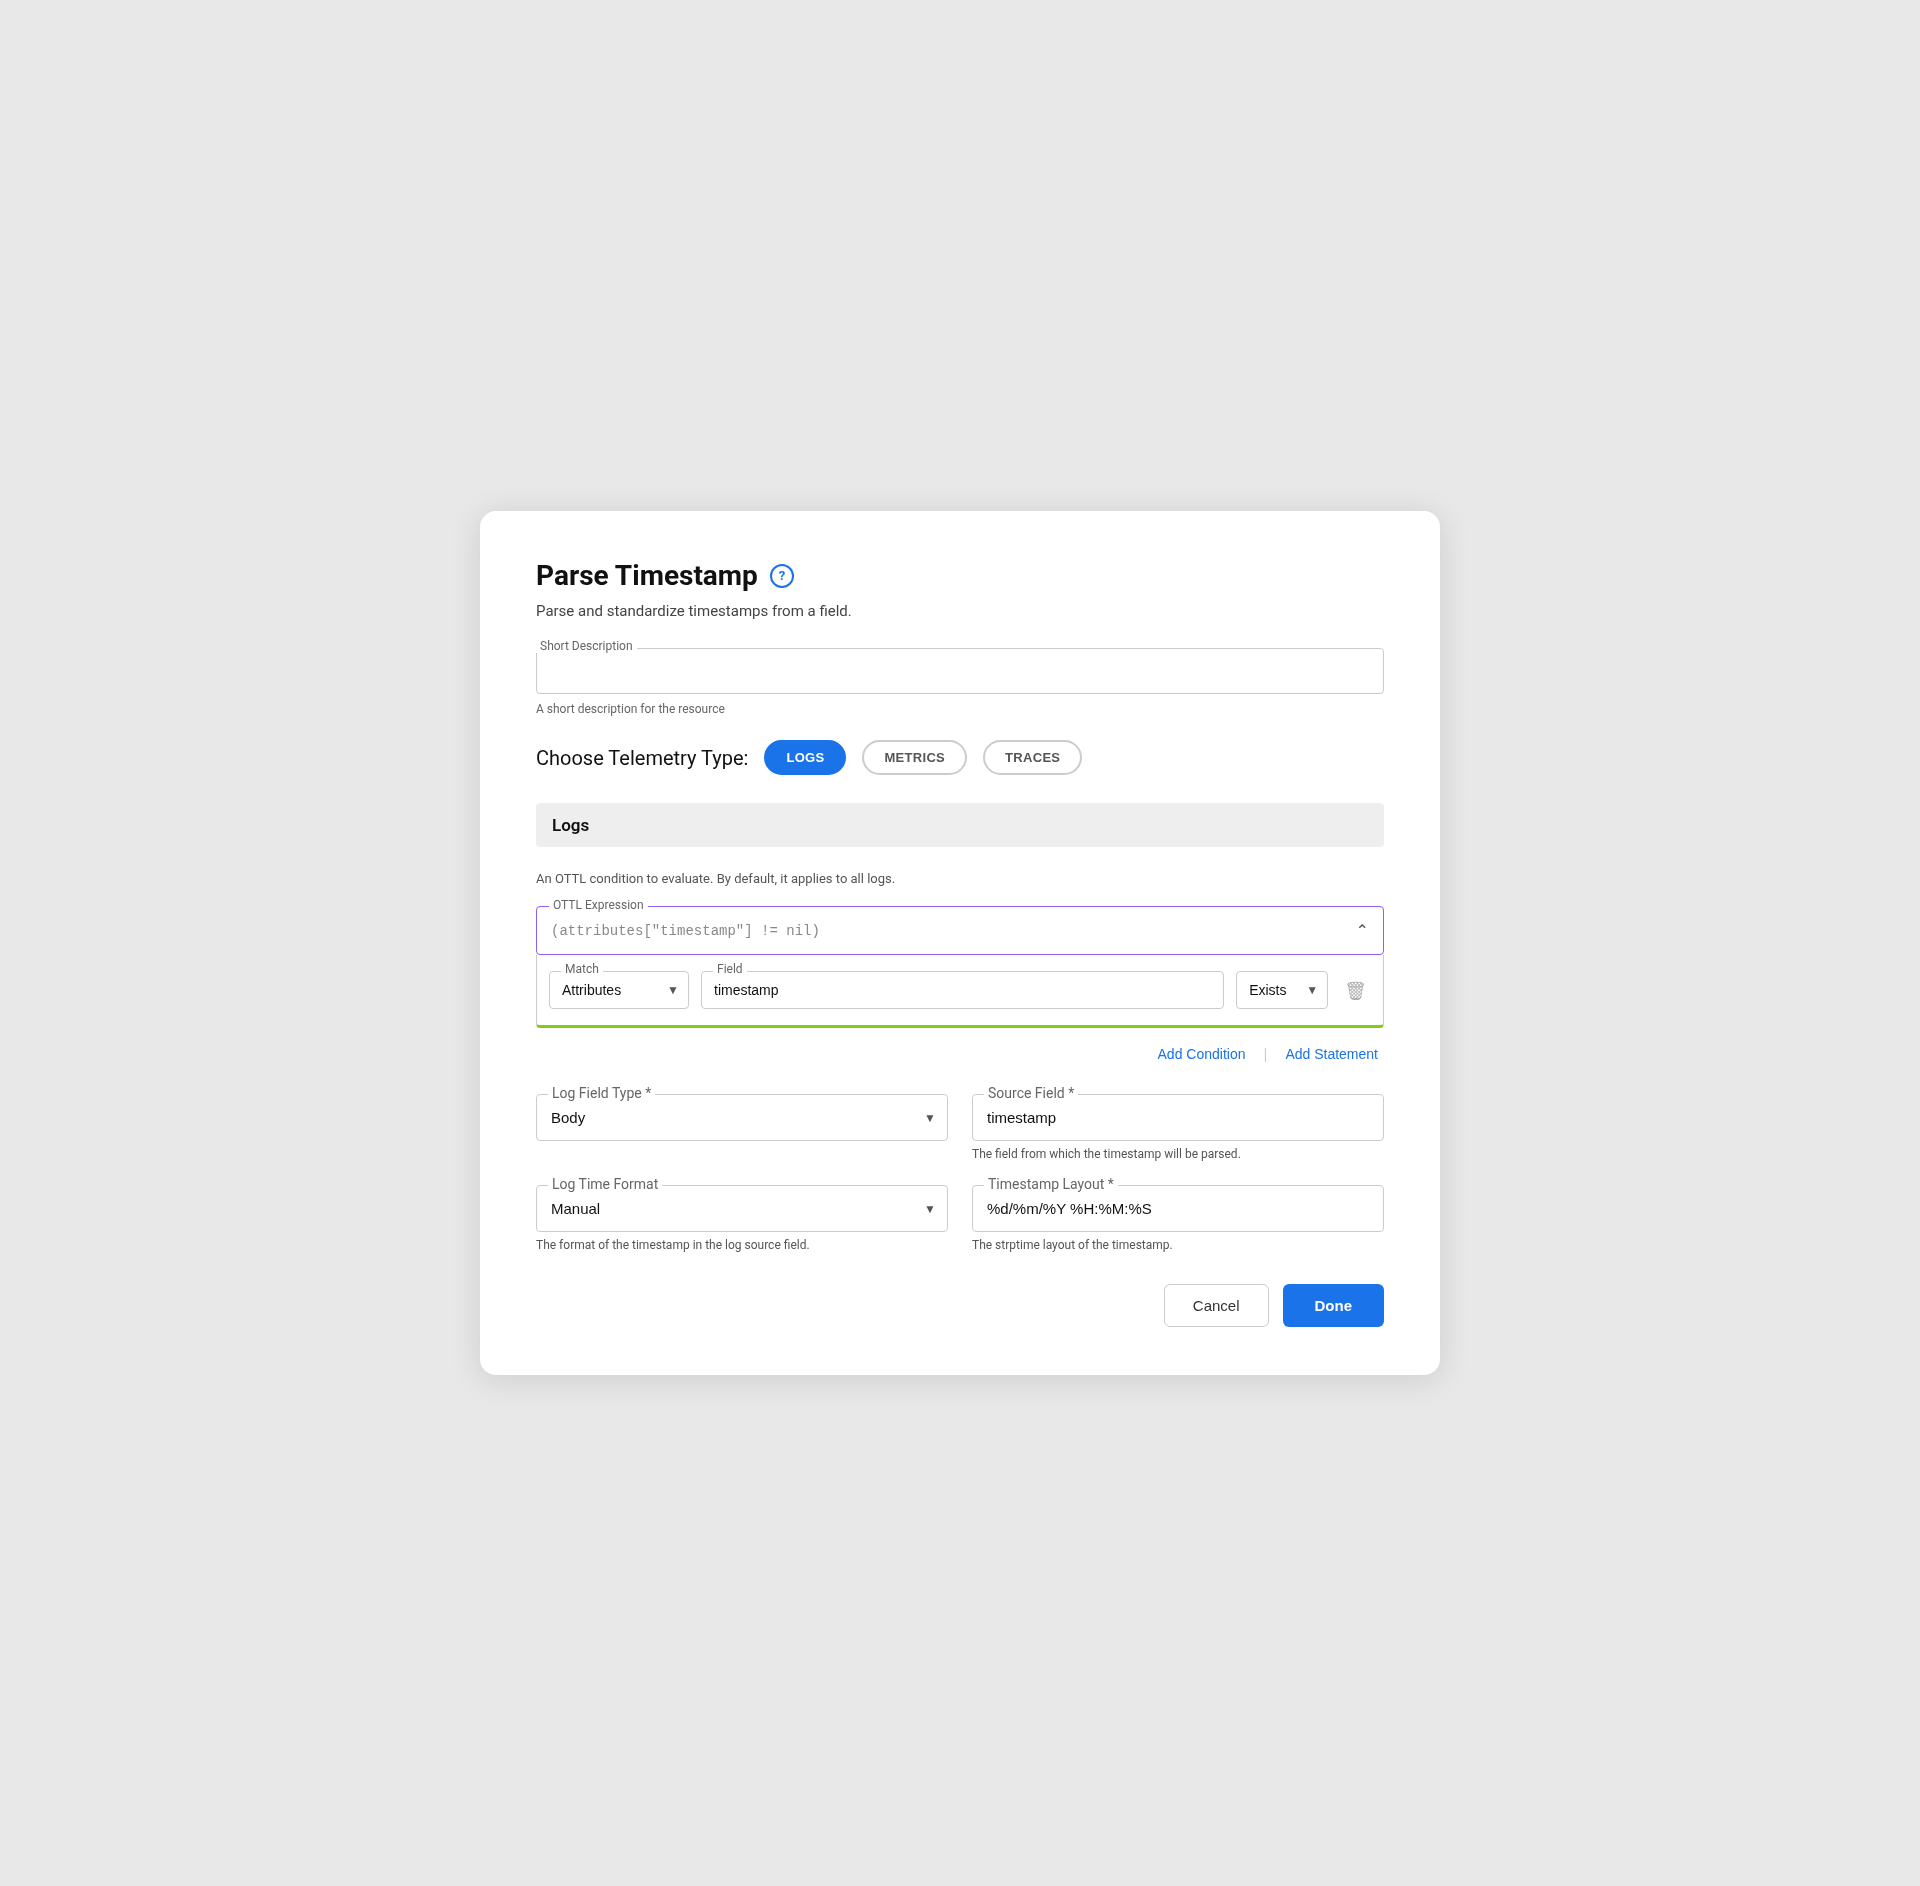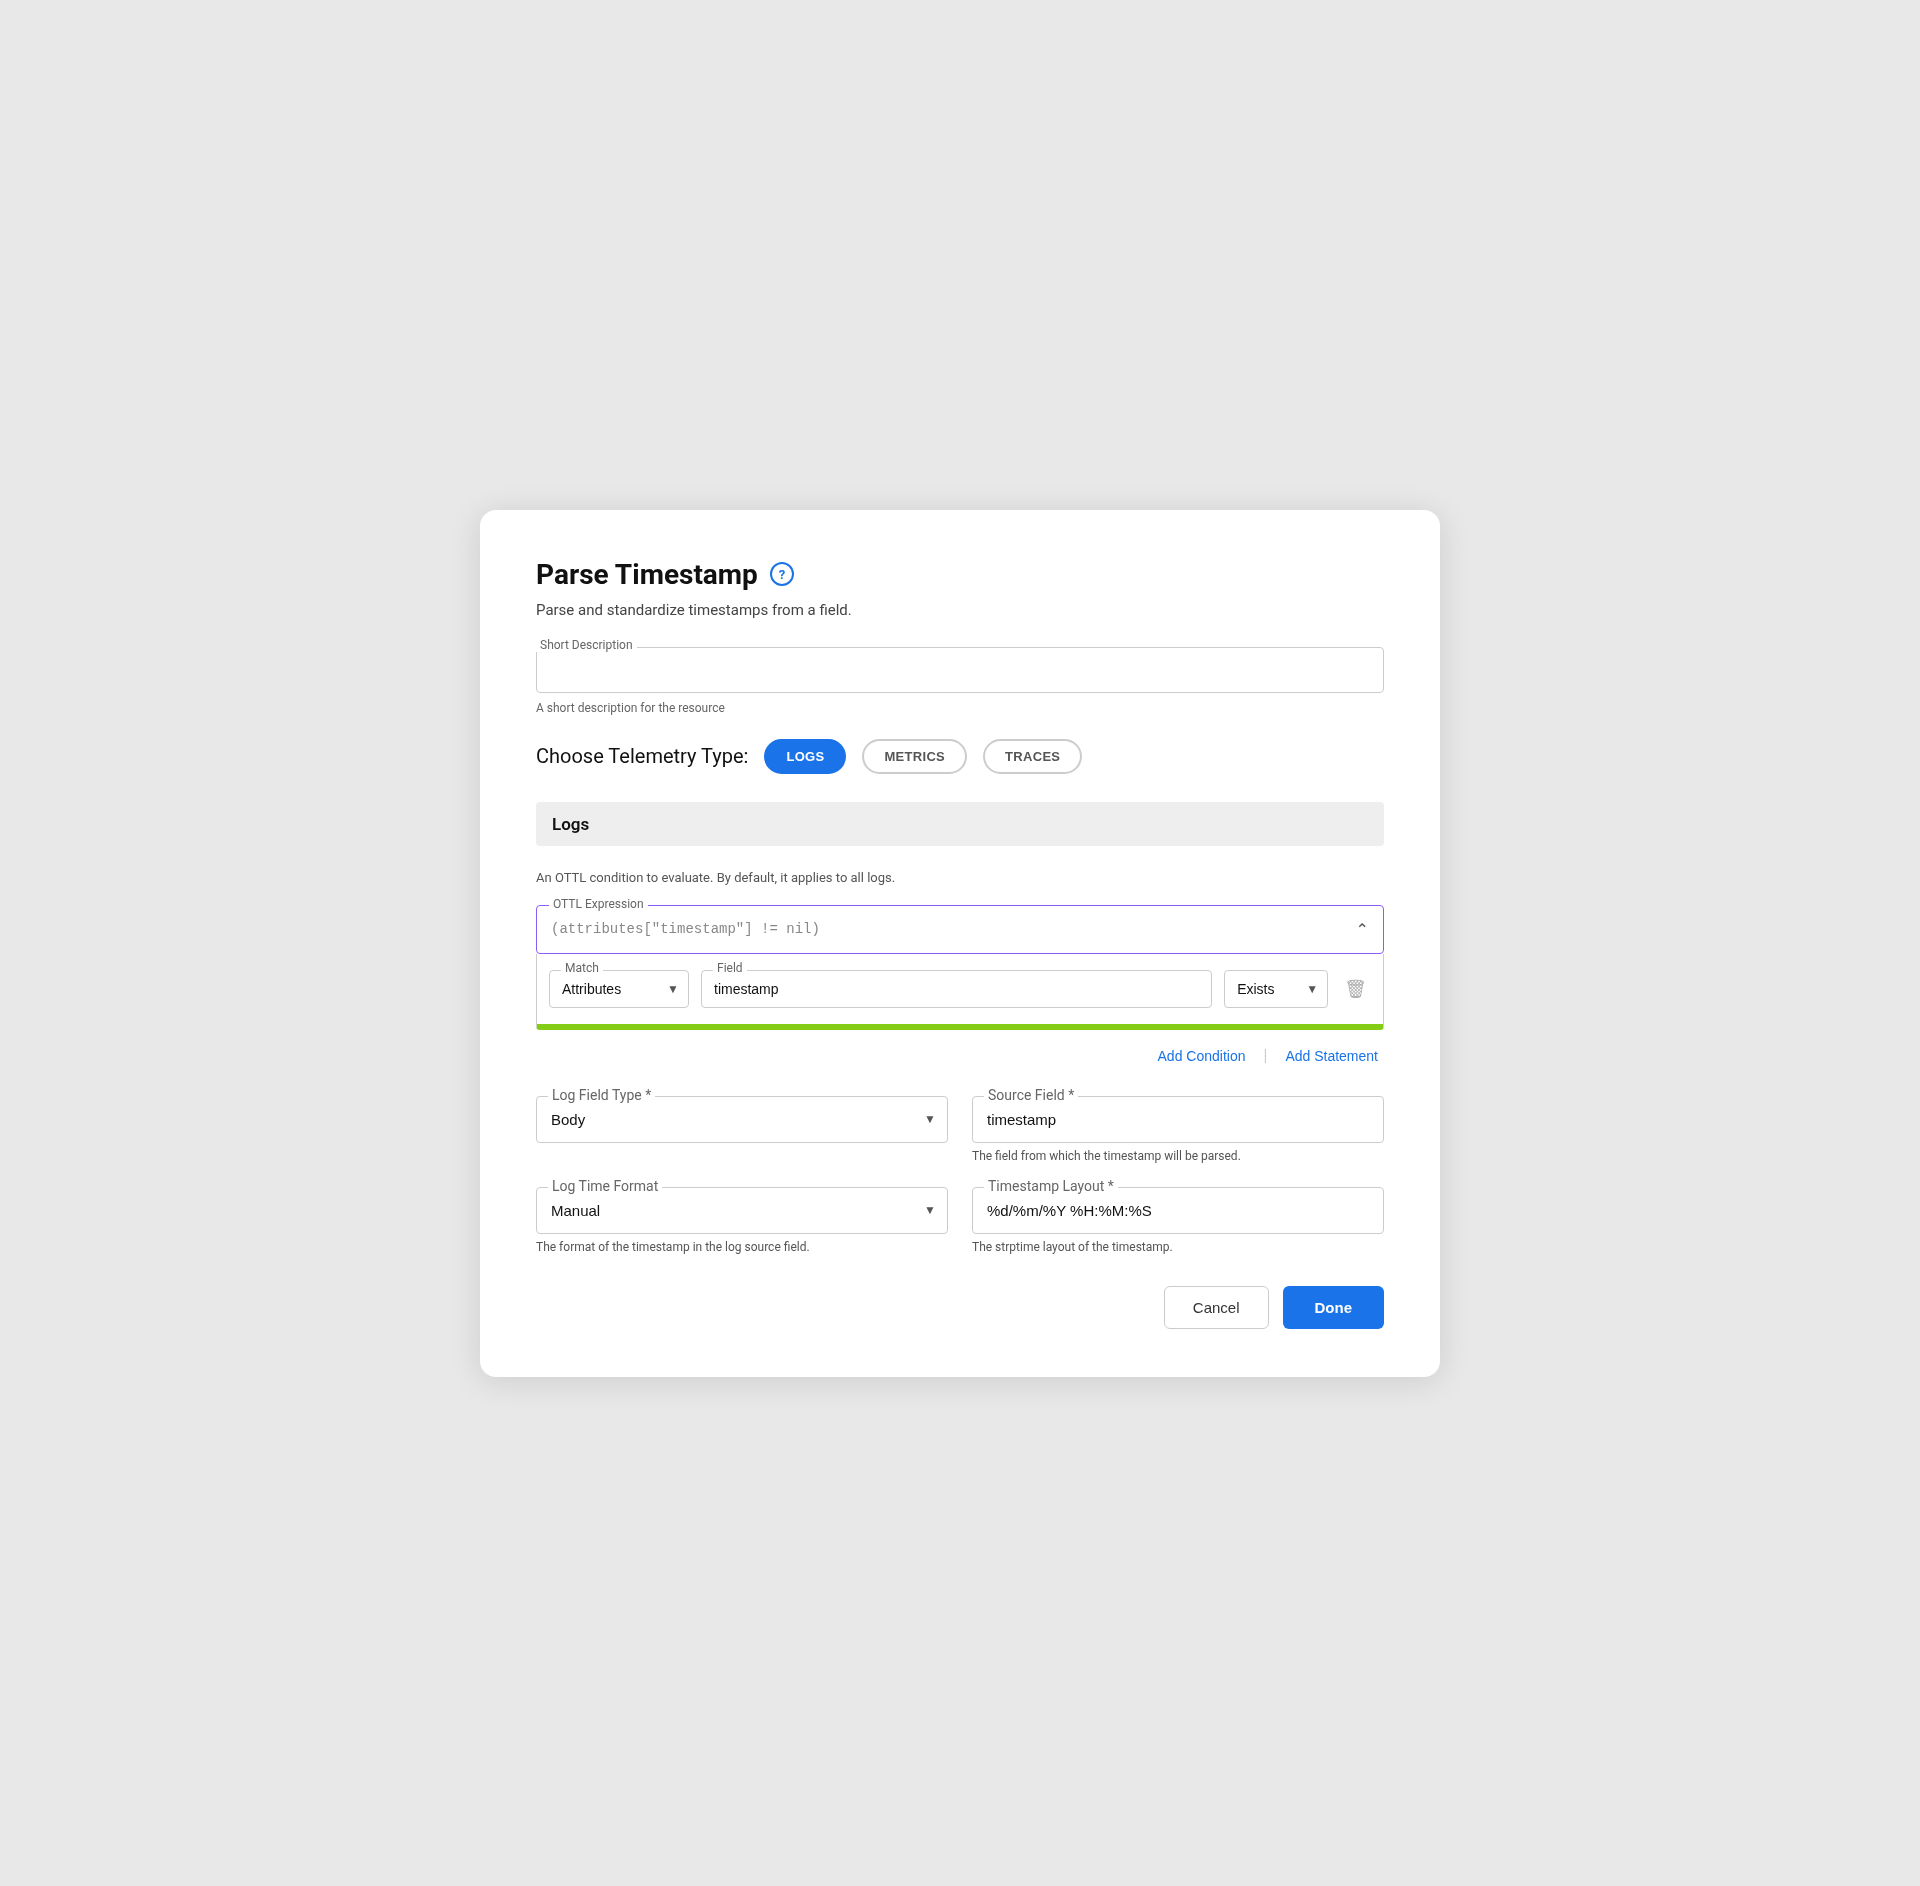--- a/index.html
+++ b/index.html
@@ -184,21 +184,21 @@
       cursor: pointer;
     }
 
     .condition-fields-row {
       display: flex;
       align-items: center;
       gap: 12px;
       padding: 16px 0 4px 0;
       border-left: 1px solid #cccccc;
       border-right: 1px solid #cccccc;
-      border-bottom: 6px solid #84cc16;
+      border-bottom: 3px solid #84cc16;
       border-radius: 0 0 4px 4px;
       padding: 16px 12px;
       background: #fff;
     }
 
     .select-field {
       position: relative;
     }
 
     .select-field select {
@@ -233,21 +233,21 @@
       color: #555;
       font-size: 12px;
     }
 
     .match-select select {
       width: 140px;
       padding-left: 12px;
     }
 
     .exists-select select {
-      width: 104px;
+      width: 92px;
     }
 
     .field-input-wrap {
       position: relative;
       flex: 1;
     }
 
     .field-input-wrap .field-label-inner {
       position: absolute;
       top: -9px;

